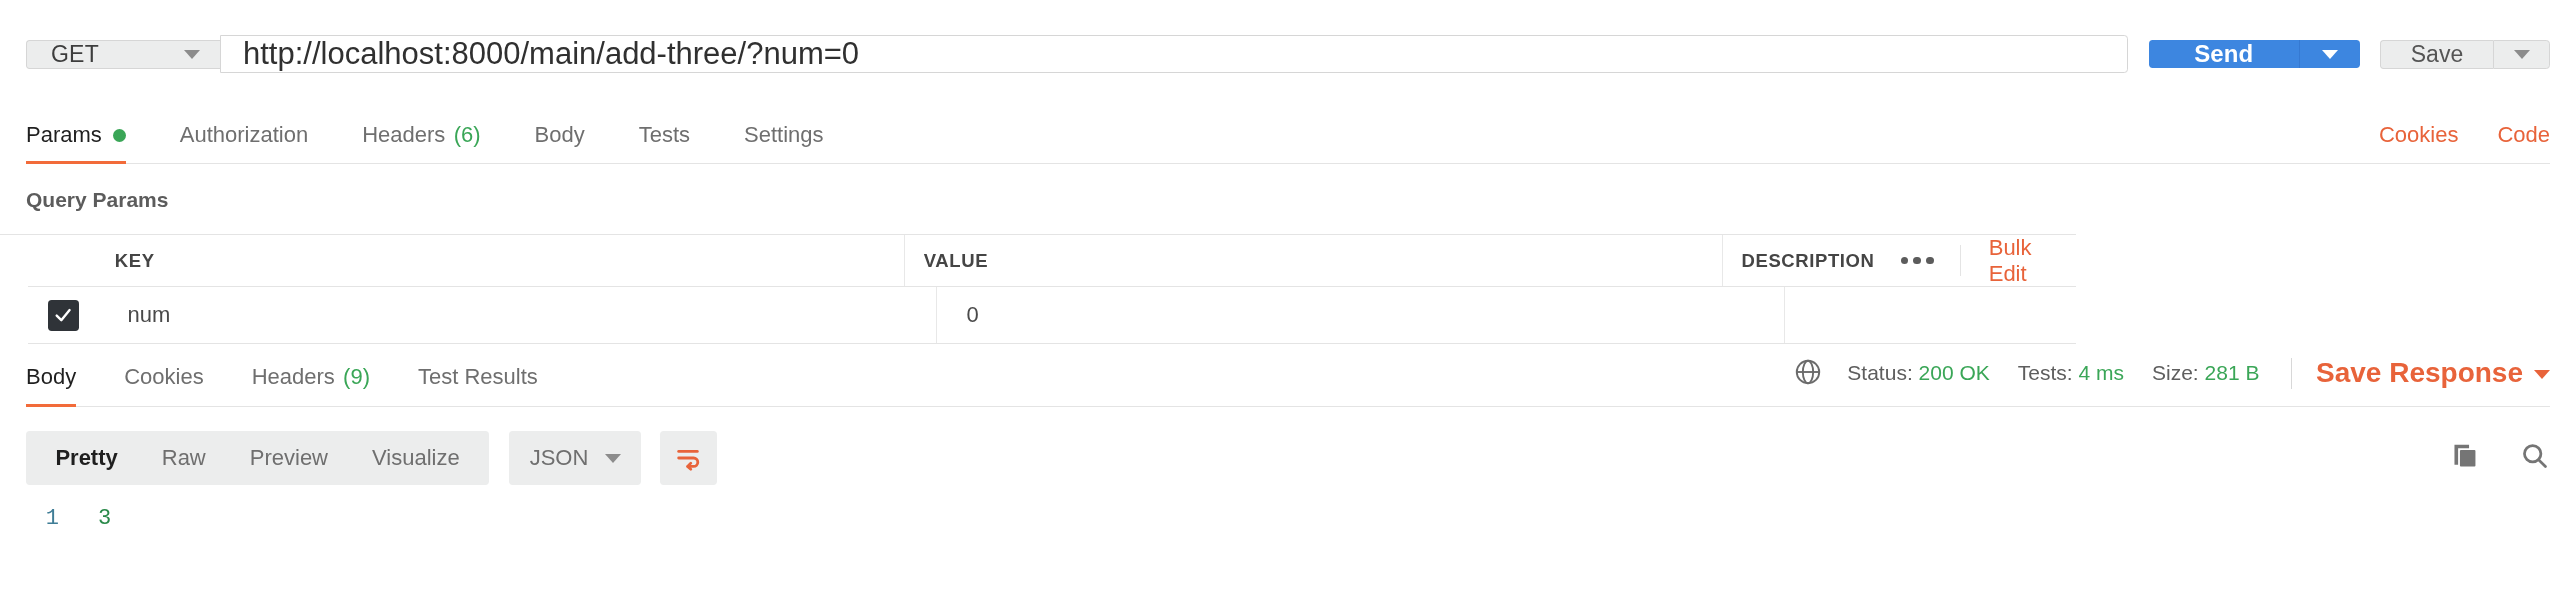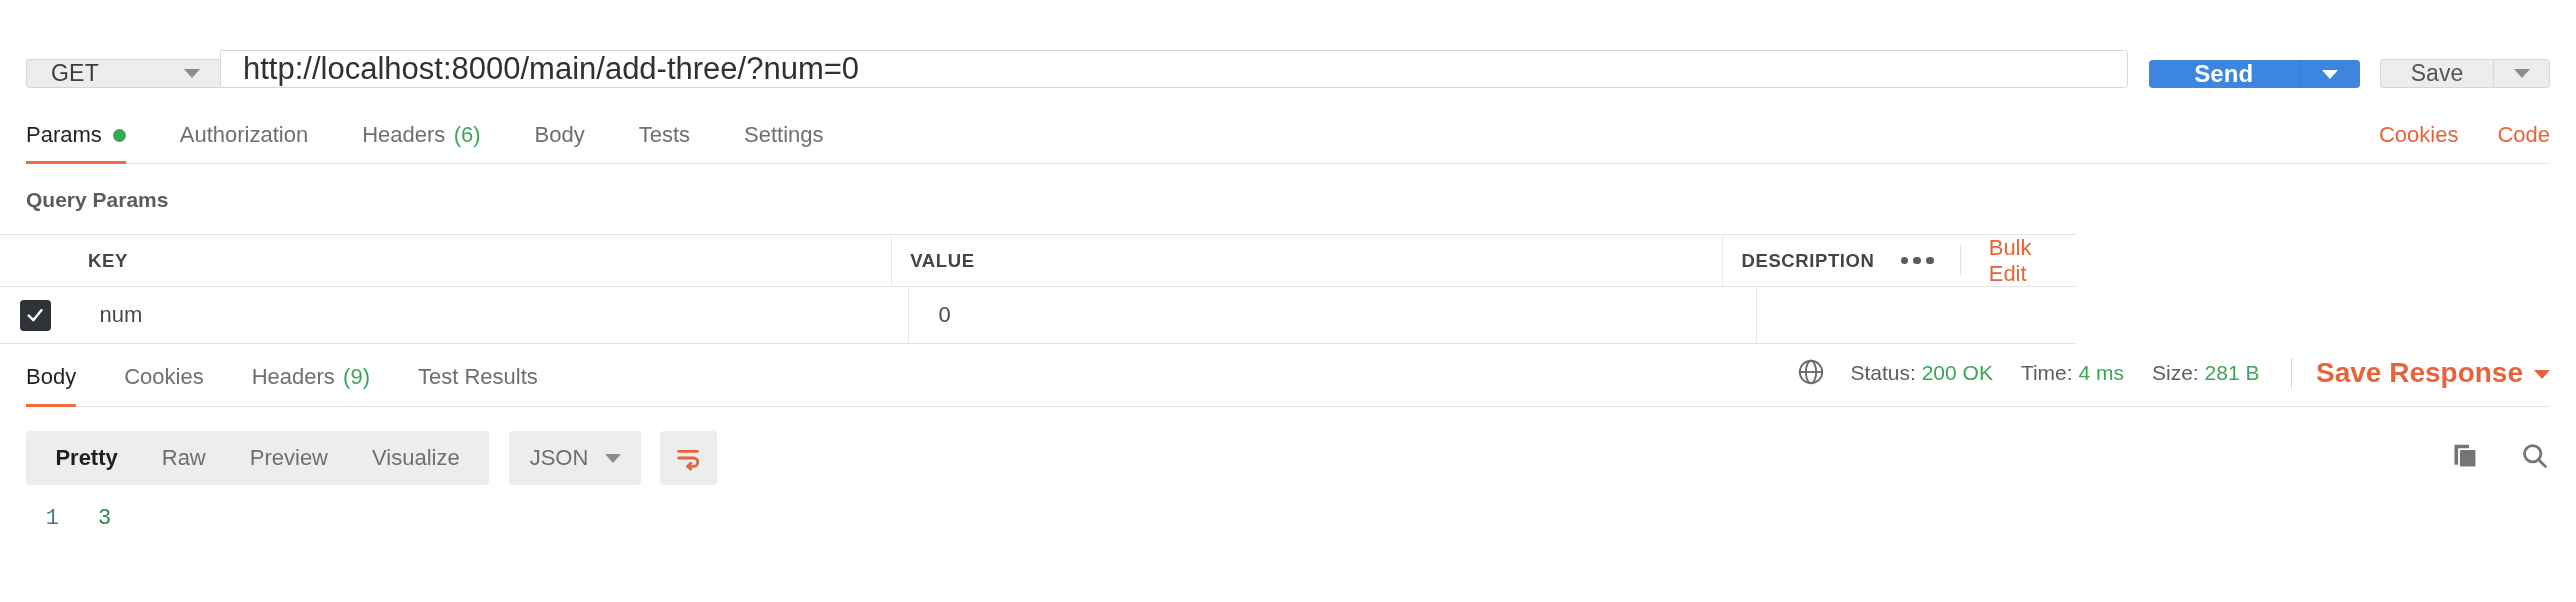--- a/index.html
+++ b/index.html
@@ -8,21 +8,21 @@
     width: 2576px; height: 602px;
     background: #ffffff;
     font-family: "Liberation Sans", sans-serif;
     color: #2e2e2e;
     overflow: hidden;
   }
   .app { width: 2576px; height: 602px; position: relative; background: #fff; }
 
   
   .urlbar {
-    display: flex; align-items: flex-end;
+    display: flex; align-items: center;
     height: 68px;
     margin: 20.3px 26px 0 26px;
   }
   .method-select {
     display: flex; align-items: center; justify-content: space-between;
     width: 194px;
     background: #eceded;
     border: 0.9px solid #d6d6d6;
     border-right: none;
     border-radius: 3.7px 0 0 3.7px;
@@ -130,20 +130,21 @@
   
   .qp-title {
     font-size: 21px; color: #5c5c5c;
     margin: 24px 0 0 26px;
     font-weight: bold;
   }
   .params-table {
     margin-top: 22px;
     border-top: 0.9px solid #e4e4e4;
     width: 2076px;
+    padding-left: 28px;
   }
   .ptr { display: flex; align-items: stretch; }
   .ptr.head { height: 52px; border-bottom: 0.9px solid #e4e4e4; }
   .ptr.row  { height: 57px; border-bottom: 0.9px solid #e4e4e4; gap: 11px; }
   .pcell {
     display: flex; align-items: center;
     border-right: 0.9px solid #e8e8e8;
     padding: 0 18.5px;
     font-size: 21px;
   }
@@ -347,21 +348,21 @@
     <div class="resp-right">
       <span class="globe">
         <svg width="30" height="30" viewBox="0 0 32 32">
           <circle cx="16" cy="16" r="12" fill="none" stroke="#6b6b6b" stroke-width="2"></circle>
           <ellipse cx="16" cy="16" rx="5.5" ry="12" fill="none" stroke="#6b6b6b" stroke-width="2"></ellipse>
           <line x1="4" y1="16" x2="28" y2="16" stroke="#6b6b6b" stroke-width="2"></line>
         </svg>
       </span>
       <span class="stat"><span>Status:</span>
         <b>200 OK</b></span>
-      <span class="stat"><span>Time:</span>
+      <span class="stat"><span>Tests:</span>
         <b>4 ms</b></span>
       <span class="stat"><span>Size:</span>
         <b>281 B</b></span>
       <span class="vsep"></span>
       <span class="save-resp"><span>Save Response</span><span class="caret-o"></span></span>
     </div>
   </div>
 
   <div class="body-toolbar">
     <div class="seg">

